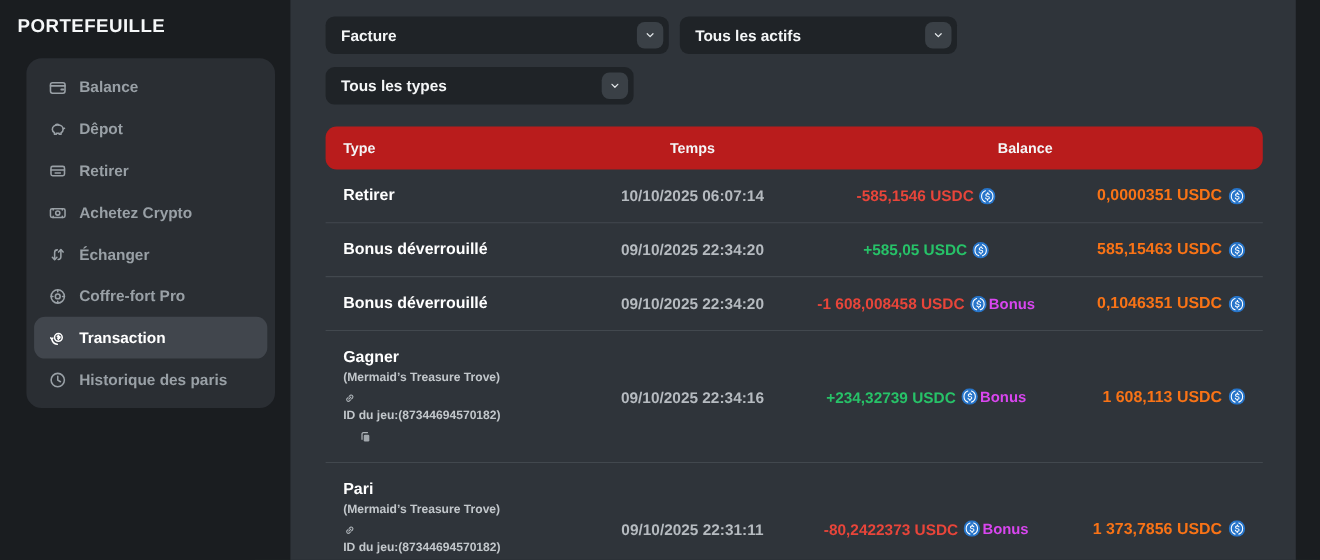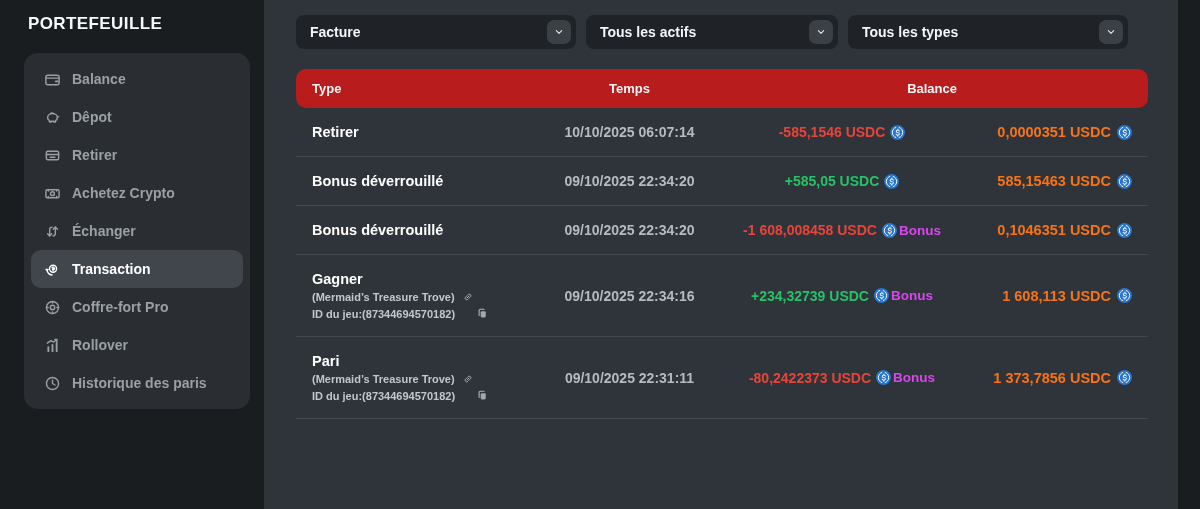--- a/index.html
+++ b/index.html
@@ -6,49 +6,49 @@
   html,body { margin:0; padding:0; }
   body {
     width:1200px; height:509px; overflow:hidden;
     background:#1a1d20;
     font-family:"Liberation Sans", sans-serif;
     color:#fff;
     display:flex;
   }
   
   .sidebar { width:264px; flex-shrink:0; padding-top:14px; }
-  .sidebar-title { margin:0 0 19px 28px; font-size:17px; font-weight:800; letter-spacing:.4px; color:#f5f7f8; }
+  .sidebar-title { margin:0 0 19px 16px; font-size:17px; font-weight:800; letter-spacing:.4px; color:#f5f7f8; }
   .menu-card { background:#2a2e33; border-radius:14px; margin-left:24px; width:226px; padding:7px; }
   .menu-item { display:flex; align-items:center; gap:11px; height:38px; padding-left:13px;
     border-radius:10px; color:#99a0a6; font-size:14px; font-weight:600; cursor:pointer; }
   .menu-item svg { flex-shrink:0; }
   .menu-item.active { background:#41464d; color:#fff; font-weight:800; }
 
   
   .main { width:914px; flex-shrink:0; background:#2f343a; padding:15px 32px 0 32px; }
   .filters { display:flex; flex-wrap:wrap; gap:12px 10px; width:852px; }
   .dropdown { height:34px; background:#1f2327; border-radius:8px; display:flex; align-items:center;
     justify-content:space-between; padding:0 5px 0 14px; cursor:pointer; }
   .dropdown .dd-label { font-size:14px; font-weight:700; color:#f4f6f7; }
-  .w1{width:280px}.w2{width:252px}.w3{width:278px}.w4{width:280px}
+  .w1{width:312px}.w2{width:252px}.w3{width:278px}.w4{width:280px}
   .chev-btn { width:24px; height:24px; background:#3a4046; border-radius:7px; display:flex;
     align-items:center; justify-content:center; color:#e2e6e9; flex-shrink:0; }
 
   
   .table { margin-top:20px; width:852px; }
   .thead { height:39px; background:#b91c1c; border-radius:10px; display:grid;
     grid-template-columns:220px 195px 230px 1fr; align-items:center; padding:0 16px;
     font-size:13px; font-weight:700; color:#f4f6f7; }
   .trow { display:grid; grid-template-columns:220px 195px 230px 1fr; align-items:center;
     padding:16px; border-bottom:1px solid rgba(170,178,185,.16); }
   .col-center { text-align:center; }
   .col-right  { text-align:right; }
   .t-title { font-size:14.5px; font-weight:800; color:#fff; }
-  .sub-line { display:flex; align-items:center; gap:7px; margin-top:4px;
-    font-size:11px; font-weight:700; color:#c2c7cb; }
+  .sub-line { display:flex; align-items:flex-start; gap:7px; margin-top:4px;
+    font-size:11px; font-weight:700; color:#c2c7cb;flex-direction:column; }
   .sub-line svg { color:#aeb4b9; flex-shrink:0; }
   .sub-line .copy-gap { margin-left:14px; }
   .cell-time { font-size:14px; font-weight:700; color:#b6bbc0; text-align:center; }
   .cell-amount { display:flex; justify-content:center; align-items:center; gap:5px;
     font-size:14px; font-weight:800; white-space:nowrap; }
   .amt.negative { color:#e8453a; }
   .amt.positive { color:#27c268; }
   .bonus-tag { color:#d946ef; font-size:13.5px; font-weight:800; margin-left:-3px; }
   .cell-balance { display:flex; justify-content:flex-end; align-items:center; gap:6px;
     font-size:14.5px; font-weight:800; color:#f97316; white-space:nowrap; }
@@ -103,50 +103,40 @@
         <span style="display:flex">
           <svg width="17" height="17" viewBox="0 0 18 18" fill="none" stroke="currentColor" stroke-width="1.5" stroke-linecap="round" stroke-linejoin="round">
             <path d="M6 13.5V7a2.6 2.6 0 012.6-2.6"></path>
             <path d="M3.8 11.5L6 13.8l2.2-2.3"></path>
             <path d="M12 4.5V11a2.6 2.6 0 01-2.6 2.6"></path>
             <path d="M9.8 6.5L12 4.2l2.2 2.3"></path>
           </svg>
         </span>
         <span>Échanger</span>
       </div>
+      <div class="menu-item">
+        <span style="display:flex">
+          <svg width="17" height="17" viewBox="0 0 18 18" fill="none" stroke="currentColor" stroke-width="1.5" stroke-linecap="round" stroke-linejoin="round">
+            <circle cx="9" cy="9" r="6.4"></circle>
+            <circle cx="9" cy="9" r="2.3"></circle>
+            <path d="M9 2.6v1.8M9 13.6v1.8M2.6 9h1.8M13.6 9h1.8"></path>
+          </svg>
+        </span>
+        <span>Coffre-fort Pro</span>
+      </div>
       <div class="menu-item active">
         <span style="display:flex">
           <svg width="17" height="17" viewBox="0 0 18 18" fill="none" stroke="currentColor" stroke-width="1.5" stroke-linecap="round" stroke-linejoin="round">
             <circle cx="9.6" cy="8.2" r="3.7"></circle>
             <path d="M9.6 6.2v4M8.5 7.1h1.7a.9.9 0 110 1.8H9"></path>
             <path d="M3.2 9.6a6.3 6.3 0 005.3 5.2"></path>
             <path d="M3.2 9.6l-1-.9M3.2 9.6l1.1-.7"></path>
           </svg>
         </span>
         <span>Transaction</span>
-      </div>
-      <div class="menu-item">
-        <span style="display:flex">
-          <svg width="17" height="17" viewBox="0 0 18 18" fill="none" stroke="currentColor" stroke-width="1.5" stroke-linecap="round" stroke-linejoin="round">
-            <circle cx="9" cy="9" r="6.4"></circle>
-            <circle cx="9" cy="9" r="2.3"></circle>
-            <path d="M9 2.6v1.8M9 13.6v1.8M2.6 9h1.8M13.6 9h1.8"></path>
-          </svg>
-        </span>
-        <span>Coffre-fort Pro</span>
-      </div>
-      <div class="menu-item">
-        <span style="display:flex">
-          <svg width="17" height="17" viewBox="0 0 18 18" fill="none" stroke="currentColor" stroke-width="1.5" stroke-linecap="round" stroke-linejoin="round">
-            <path d="M4.6 15v-4.2M9 15V8.4M13.4 15V6" stroke-width="2"></path>
-            <path d="M3.5 6.5l3.8-2.6 2.6 1.4 3.6-2.3"></path>
-            <path d="M11.6 2.7l2-.1.1 2.1"></path>
-          </svg>
-        </span>
-        <span>Rollover</span>
       </div>
       <div class="menu-item">
         <span style="display:flex">
           <svg width="17" height="17" viewBox="0 0 18 18" fill="none" stroke="currentColor" stroke-width="1.5" stroke-linecap="round" stroke-linejoin="round">
             <circle cx="9" cy="9" r="6.4"></circle>
             <path d="M9 5.4V9l2.6 1.6"></path>
           </svg>
         </span>
         <span>Historique des paris</span>
       </div>

